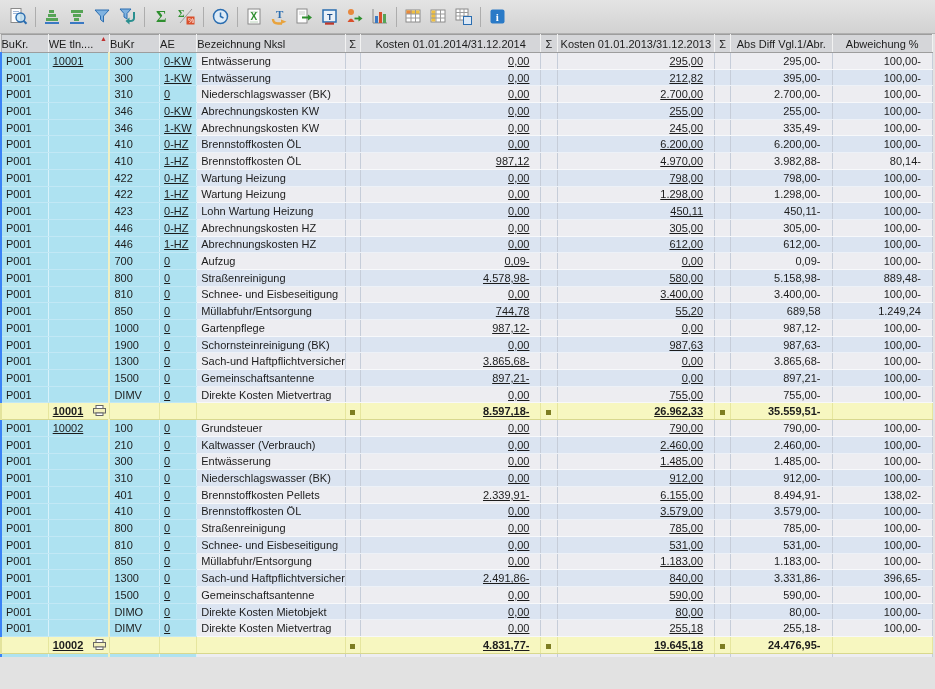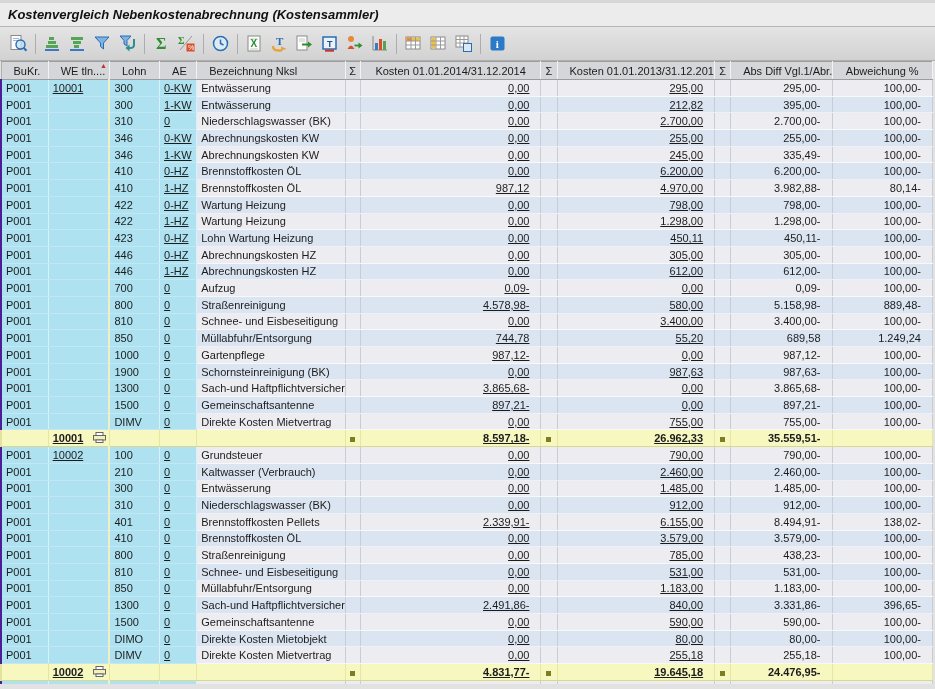--- a/index.html
+++ b/index.html
@@ -4,49 +4,46 @@
 <style>
   html,body{margin:0;padding:0;}
   body{width:935px;height:689px;overflow:hidden;background:#e2e2e2;font-family:"Liberation Sans",sans-serif;}
   .titlebar{height:23px;background:#ececec;border-top:3px solid #d6d6d6;border-bottom:1px solid #b6b6b6;display:flex;align-items:center;padding-left:8px;}
   .title{font-size:13px;font-weight:bold;font-style:italic;color:#111;}
   .toolbar{height:33px;background:linear-gradient(#e4e4e4,#d2d2d2);border-bottom:1px solid #b0b0b0;display:flex;align-items:center;padding:0 6px;}
   .tbtn{width:25px;height:25px;display:flex;align-items:center;justify-content:center;border-radius:3px;cursor:pointer;}
   .tsep{width:1px;height:20px;background:#adadad;margin:0 4px;}
   .gridwrap{background:#e2e2e2;}
   table.grid{border-collapse:collapse;table-layout:fixed;width:933px;font-size:11px;color:#1c1c1c;border-left:1px solid #b0b0b0;border-right:1px solid #b0b0b0;}
-  th{height:17px;background:#d5d6d9;font-weight:normal;font-size:11px;text-align:left;padding:0 12px;border-right:1px solid #f2f2f2;border-top:1px solid #9d9d9d;border-bottom:1px solid #9d9d9d;white-space:nowrap;overflow:hidden;position:relative;cursor:pointer;}
+  th{height:17px;background:#d5d6d9;font-weight:normal;font-size:11px;text-align:left;padding:0 0;border-right:1px solid #f2f2f2;border-top:1px solid #9d9d9d;border-bottom:1px solid #9d9d9d;white-space:nowrap;overflow:hidden;position:relative;cursor:pointer;}
   th.h-num{text-align:center;}
   th.h-ctr{text-align:center;padding:0 1px;}
   .sort-mark{color:#c03030;font-size:7px;position:absolute;top:0;right:2px;}
   tr.r{height:16.7px;}
   td{padding:0 4px;white-space:nowrap;overflow:hidden;}
   .cy{background:#aee2f1;border-right:1px solid #d8f2fb;border-bottom:1px solid #c2e8f5;}
-  .cy.first{border-left:2px solid #4c1d95;}
+  .cy.first{border-left:2px solid #3b82f6;}
   .cy.keyend{border-right:2px solid #f0f0c4;}
   .rl{background:#ededf1;border-right:1px solid #c6cdd9;border-bottom:1px solid #f7f8fa;}
   .rb{background:#dbe4f1;border-right:1px solid #c6cdd9;border-bottom:1px solid #edf1f7;}
   .sy{background:#f7f7c0;border-right:1px solid #e6e69e;border-top:1px solid #d8d88e;border-bottom:1px solid #d8d88e;font-weight:bold;}
   .sy.first{border-left:2px solid #e3e39c;}
   .num{text-align:right;padding-right:11px;}
   .lnk{text-decoration:underline;cursor:pointer;}
   .sig{padding:0 2px;text-align:center;}
   .sigdot{display:inline-block;width:5px;height:5px;background:#7d7d22;vertical-align:middle;}
   .we-sub{overflow:visible;}
   .we-sub svg{vertical-align:-1px;margin-left:10px;}
   tr.partial{height:4px;}
   tr.partial td{border-bottom:0;}
 </style>
 </head>
 <body>
 
 <div class="app">
-  <div class="titlebar">
-    <span class="title">Kostenvergleich Nebenkostenabrechnung (Kostensammler)</span>
-  </div>
   <div class="toolbar" id="toolbar">
       <div class="tbtn">
         <svg width="19" height="19" viewBox="0 0 19 19">
           <rect x="2" y="1.5" width="10" height="14" fill="#fdfdfd" stroke="#8a8a8a"></rect>
           <line x1="4" y1="4.5" x2="10" y2="4.5" stroke="#9db6d8"></line>
           <line x1="4" y1="6.5" x2="10" y2="6.5" stroke="#9db6d8"></line>
           <circle cx="11.5" cy="10.5" r="4.5" fill="rgba(190,225,245,.75)" stroke="#2a6db0" stroke-width="1.4"></circle>
           <line x1="14.6" y1="13.8" x2="17.5" y2="16.8" stroke="#2a6db0" stroke-width="2"></line>
         </svg>
       </div>
@@ -202,21 +199,21 @@
           <col style="width: 16px;">
           <col style="width: 157px;">
           <col style="width: 16px;">
           <col style="width: 101px;">
           <col style="width: 100px;">
         </colgroup>
       <thead>
           <tr id="hdr-row">
             <th class=""><span>BuKr.</span></th>
             <th class=""><span>WE tln....</span><span class="sort-mark">▲</span></th>
-            <th class=""><span>Lohn</span></th>
+            <th class=""><span>BuKr</span></th>
             <th class=""><span>AE</span></th>
             <th class=""><span>Bezeichnung Nksl</span></th>
             <th class="h-ctr"><span>Σ</span></th>
             <th class="h-num"><span>Kosten 01.01.2014/31.12.2014</span></th>
             <th class="h-ctr"><span>Σ</span></th>
             <th class="h-num"><span>Kosten 01.01.2013/31.12.2013</span></th>
             <th class="h-ctr"><span>Σ</span></th>
             <th class="h-num"><span>Abs Diff Vgl.1/Abr.</span></th>
             <th class="h-num"><span>Abweichung %</span></th>
           </tr>
@@ -622,21 +619,21 @@
             <td class="cy first">P001</td>
             <td class="cy keyend"></td>
             <td class="cy">800</td>
             <td class="cy lnk">0</td>
             <td class="rl">Straßenreinigung</td>
             <td class="rl sig"></td>
             <td class="rl num lnk">0,00</td>
             <td class="rl sig"></td>
             <td class="rl num lnk">785,00</td>
             <td class="rl sig"></td>
-            <td class="rl num">438,23-</td>
+            <td class="rl num">785,00-</td>
             <td class="rl num">100,00-</td>
           </tr>
           <tr class="r">
             <td class="cy first">P001</td>
             <td class="cy keyend"></td>
             <td class="cy">810</td>
             <td class="cy lnk">0</td>
             <td class="rb">Schnee- und Eisbeseitigung</td>
             <td class="rb sig"></td>
             <td class="rb num lnk">0,00</td>

